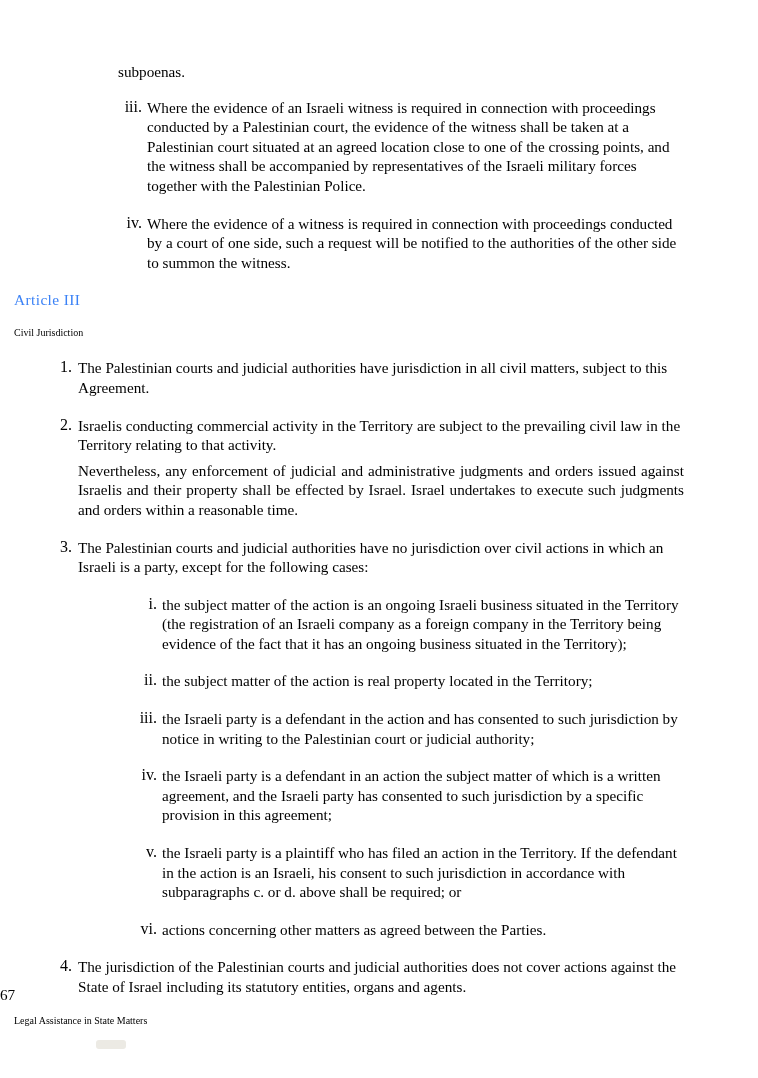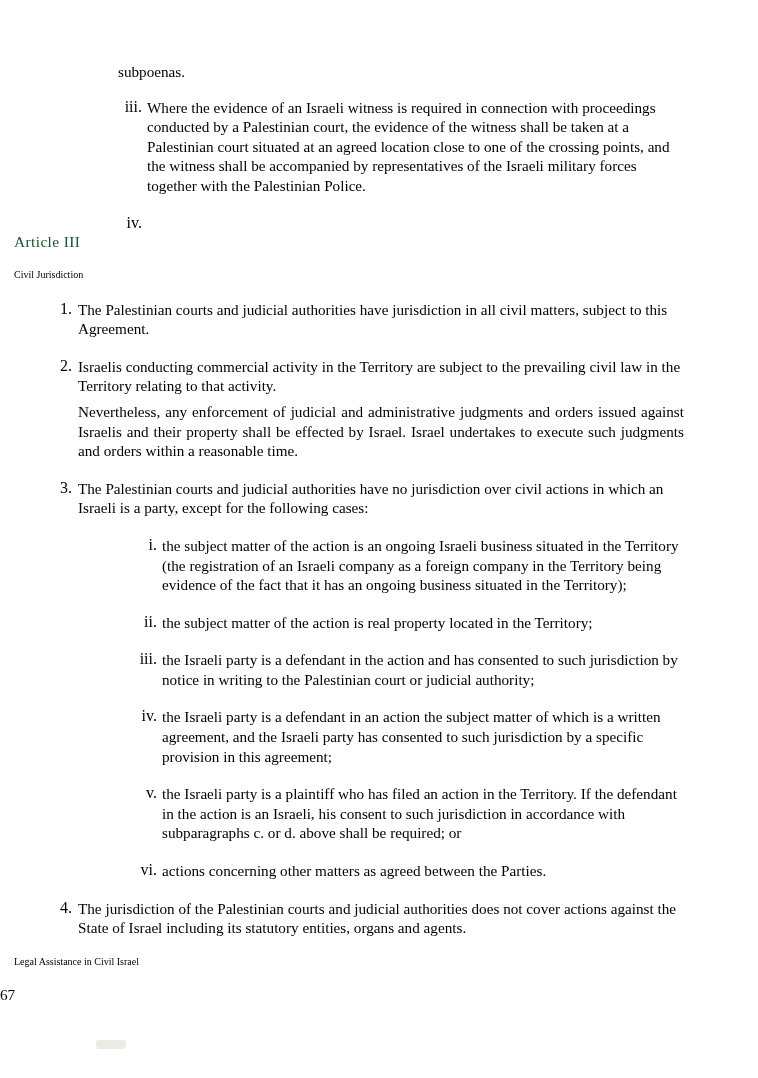--- a/index.html
+++ b/index.html
@@ -84,21 +84,21 @@
     text-align: right;
   }
   .sub-para {
     margin-top: 6px;
   }
 
   
   .article-head {
     font-size: 15.4px;
     line-height: 19px;
-    color: #14532d;
+    color: #3b82f6;
     letter-spacing: 0.4px;
     margin: 18px 0 0 0;
     padding-left: 0;
   }
   .section-title {
     font-size: 10px;
     line-height: 19px;
     margin: 14px 0 16px 0;
   }
   .spacer-8 { height: 8px; }
@@ -132,20 +132,21 @@
 
     <div class="item-l2">
       <span class="marker">iii.</span>
       <span class="para">Where the evidence of an Israeli witness is required in connection with proceedings  conducted by a Palestinian court, the evidence of the witness shall be  taken at a Palestinian court situated at an agreed location close to one of the crossing  points, and the witness shall be accompanied by representatives of the Israeli military forces together with the Palestinian Police.</span>
     </div>
 
     <div class="spacer-8"></div>
 
     <div class="item-l2">
       <span class="marker">iv.</span>
+      <span class="para">Where the evidence of a witness is required in connection with proceedings conducted by a court of one side, such a request will be notified to the authorities of the other side to summon the witness.</span>
     </div>
 
     <p class="article-head">Article III</p>
 
     <p class="section-title">Civil Jurisdiction</p>
 
     <div class="item-l1">
       <span class="marker">1.</span>
       <span class="para">The Palestinian courts and judicial authorities  have jurisdiction in all civil matters, subject to this Agreement.</span>
     </div>
@@ -208,19 +209,19 @@
     </div>
 
     <div class="spacer-8"></div>
 
     <div class="item-l1">
       <span class="marker">4.</span>
       <span class="para">The jurisdiction of the Palestinian courts and judicial authorities does not cover actions against the State of Israel including its statutory entities, organs and agents.</span>
     </div>
 
 
-    <p class="section-title">Legal Assistance in Civil Israel</p>
+    <p class="section-title">Legal Assistance in State Matters</p>
 
   </div>
 
   <div class="page-number">67</div>
   <div class="smudge"></div>
 </div>
 
 </body></html>

